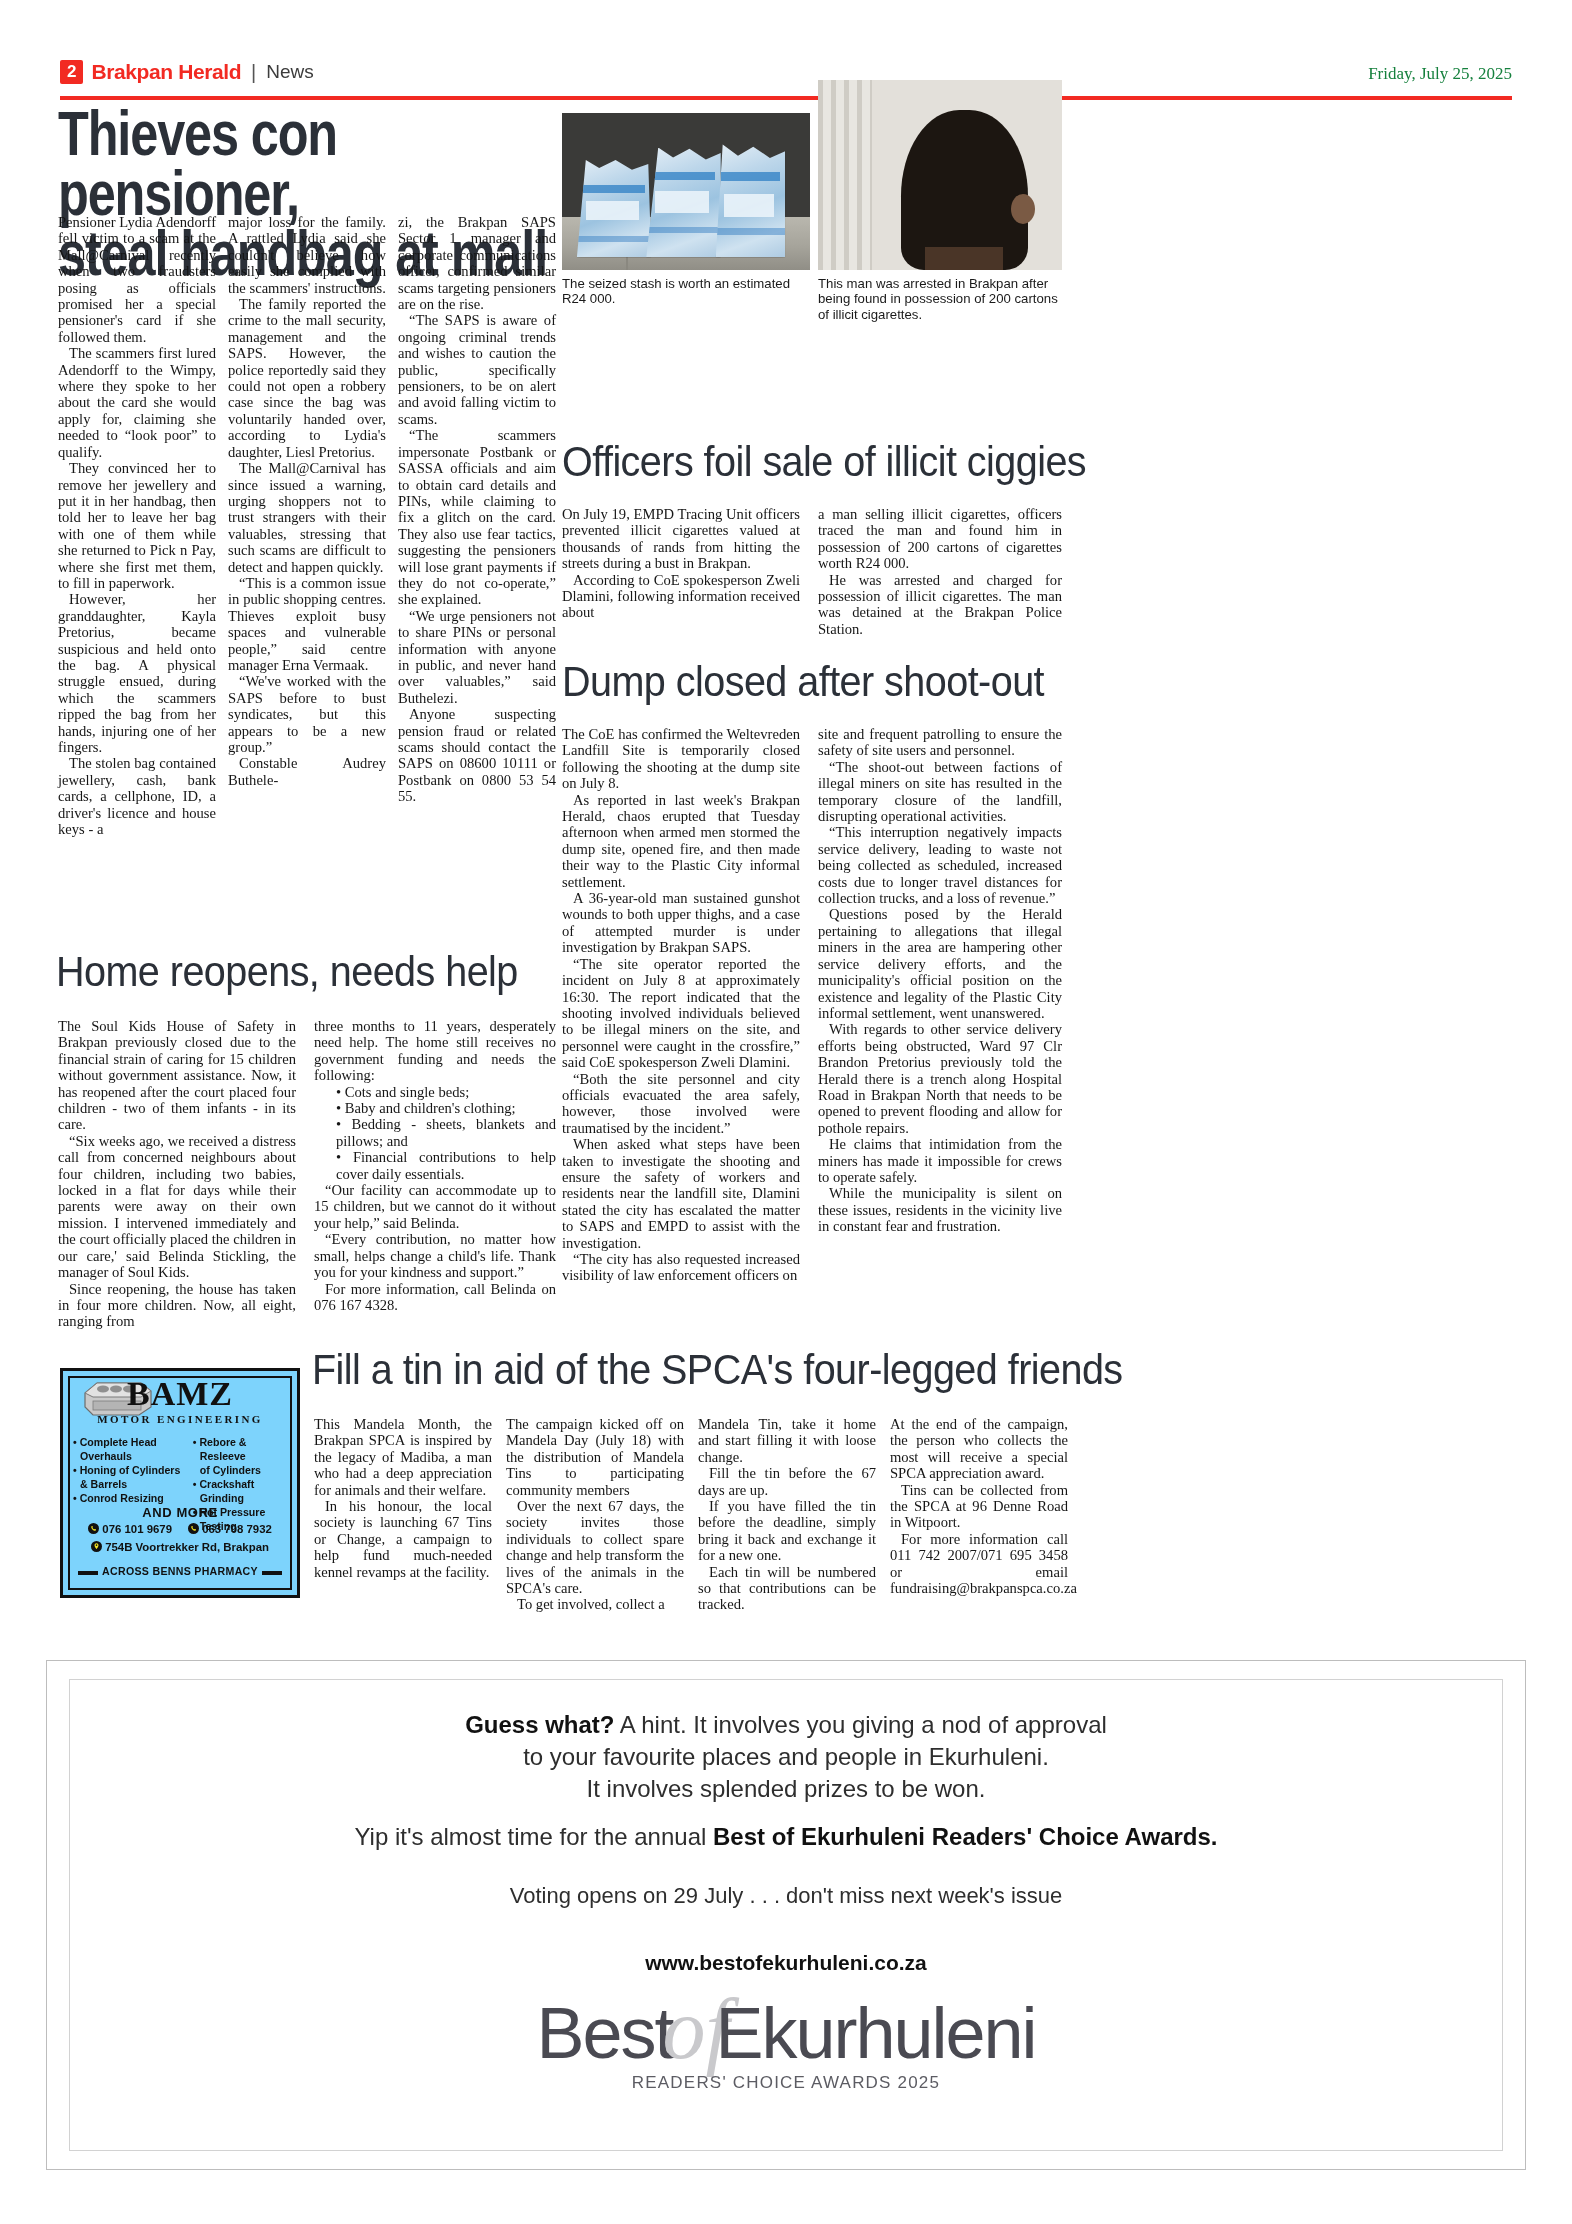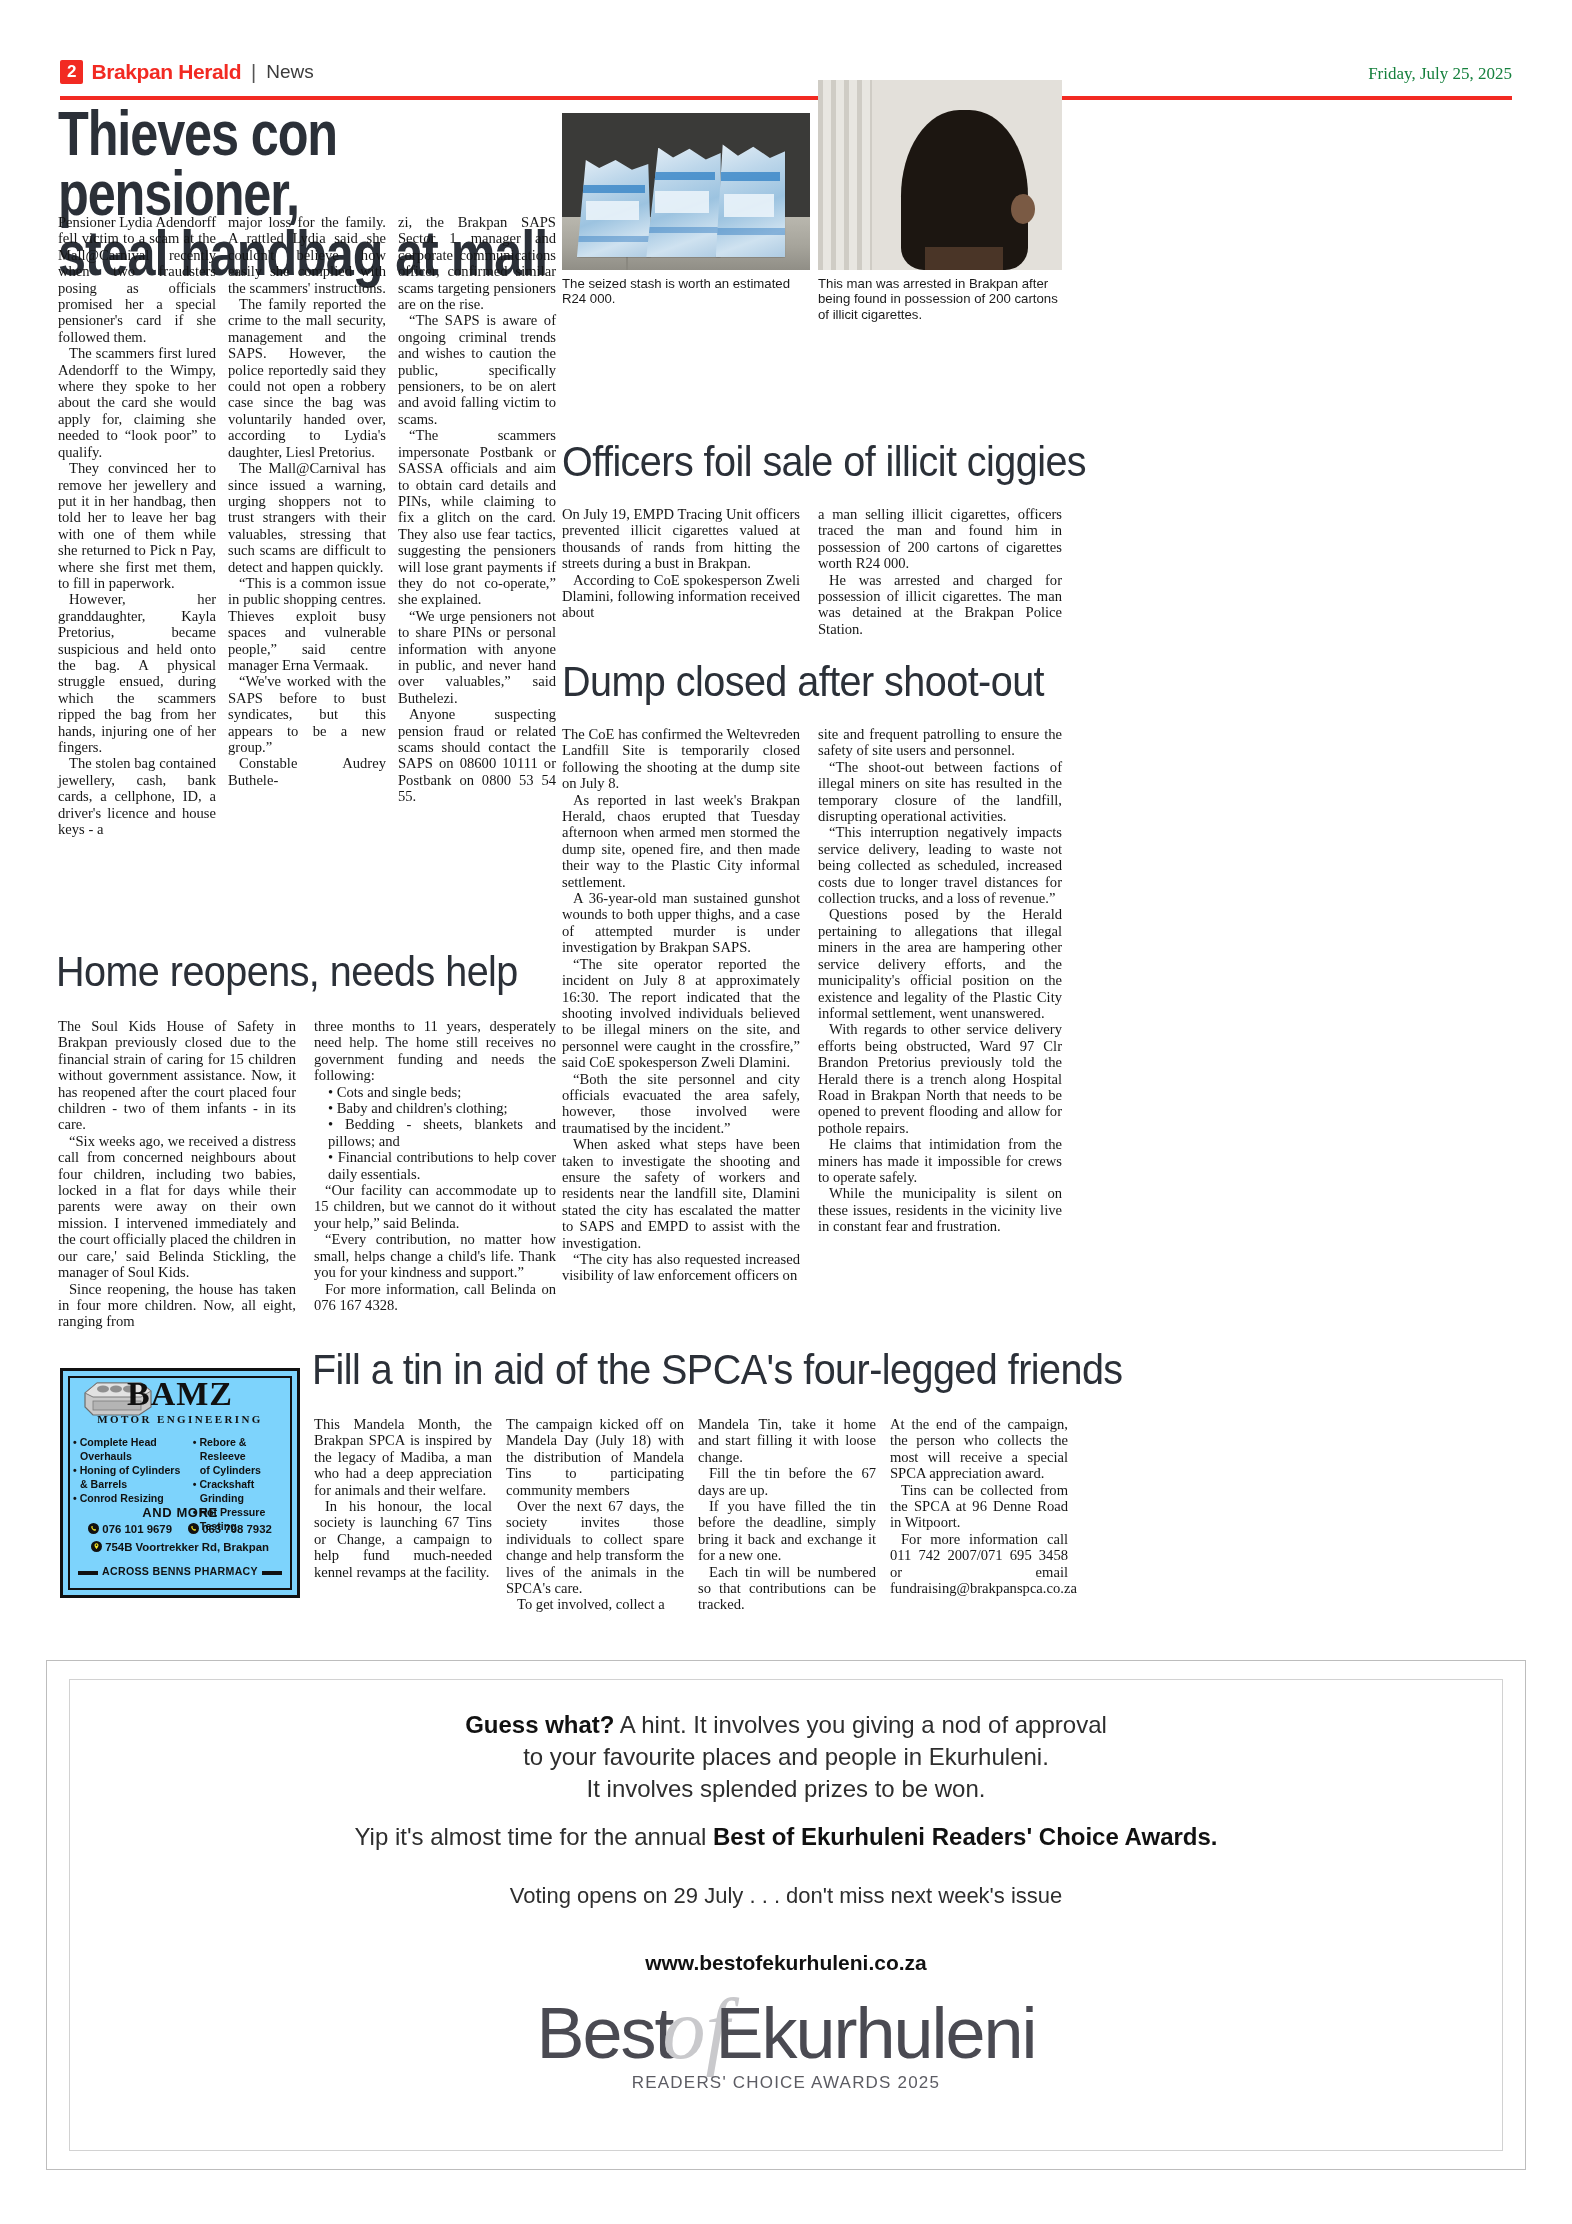--- a/index.html
+++ b/index.html
@@ -57,21 +57,21 @@
     position:absolute;
     font-family:"Liberation Serif",serif;
     font-size:14.6px;line-height:16.4px;
     text-align:justify;
     color:#161616;
     -webkit-hyphens:auto;hyphens:auto;
   }
   .col p{margin:0;text-indent:11px;}
   .col p.first{text-indent:0;}
   .col ul{margin:0;padding-left:14px;list-style:none;}
-  .col li{text-indent:0;}
+  .col li{text-indent:0;margin-left:8px;}
   .col li::before{content:"\2022\00a0";}
 
   
   .photo{position:absolute;overflow:hidden;background:#ddd;}
   .cap{
     position:absolute;font-family:"Liberation Sans",sans-serif;
     font-size:13.2px;line-height:15.4px;color:#1a1a1a;
   }
 
   

